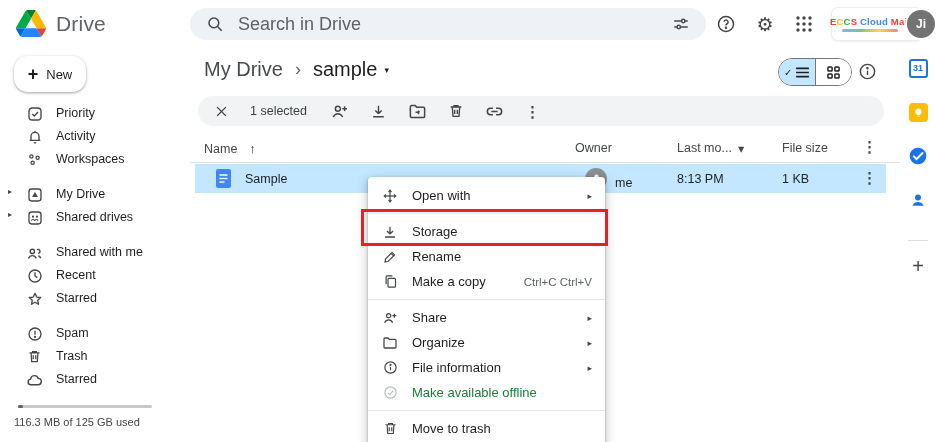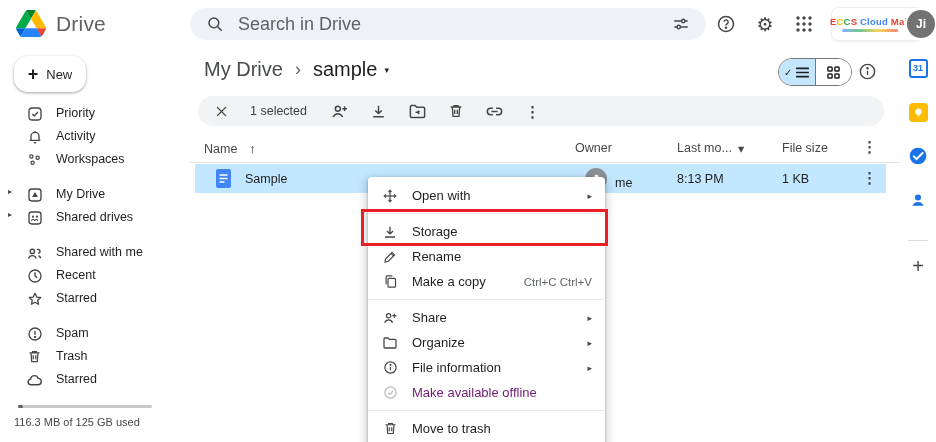--- a/index.html
+++ b/index.html
@@ -120,21 +120,21 @@
   .fmore { position:absolute; left:667px; top:6px; }
 
   
   .ctxmenu { left:368px; top:177px; width:237px; background:#fff; border-radius:4px;
     box-shadow:0 1px 3px rgba(0,0,0,.3), 0 4px 10px 3px rgba(0,0,0,.15); padding:6px 0; z-index:20; }
   .mi { display:flex; align-items:center; height:25px; padding:0 13px; gap:13px; font-size:13px; color:#1f1f1f; }
   .mi .micon { width:18px; display:flex; justify-content:center; color:#444746; }
   .mi .mlabel { flex:1; }
   .mi .mshort { font-size:11.5px; color:#5f6368; }
   .mi .msub { font-size:9px; color:#444746; }
-  .mi.disabled, .mi.disabled .micon, .mi.disabled .mlabel { color:#701a75; }
+  .mi.disabled, .mi.disabled .micon, .mi.disabled .mlabel { color:#15803d; }
   .mdiv { height:1px; background:#e7e8eb; margin:5px 0; }
 
   .redbox { left:361px; top:209px; width:247px; height:37px; border:3px solid #e81f25; z-index:30; pointer-events:none; }
 </style>
 </head>
 <body>
 
 <div class="abs edge-left"></div>
 
 <div class="abs topbar">

